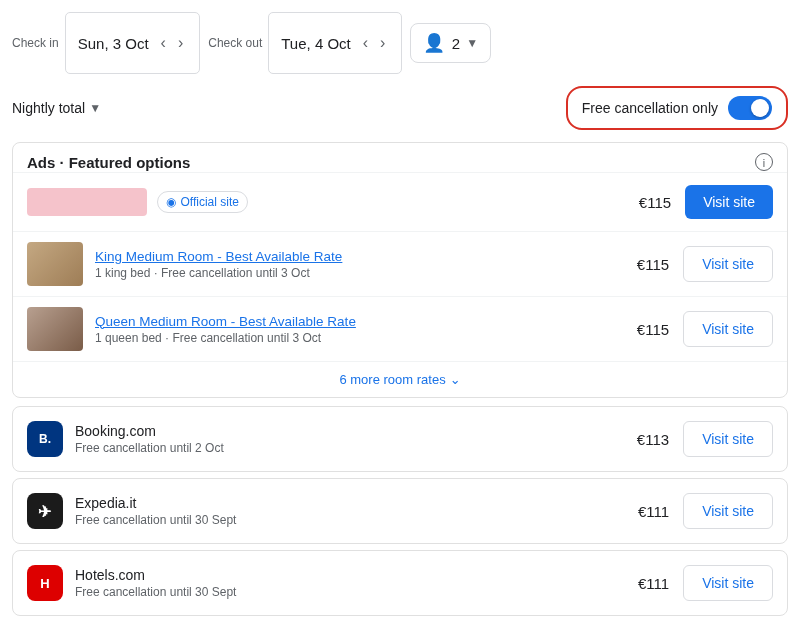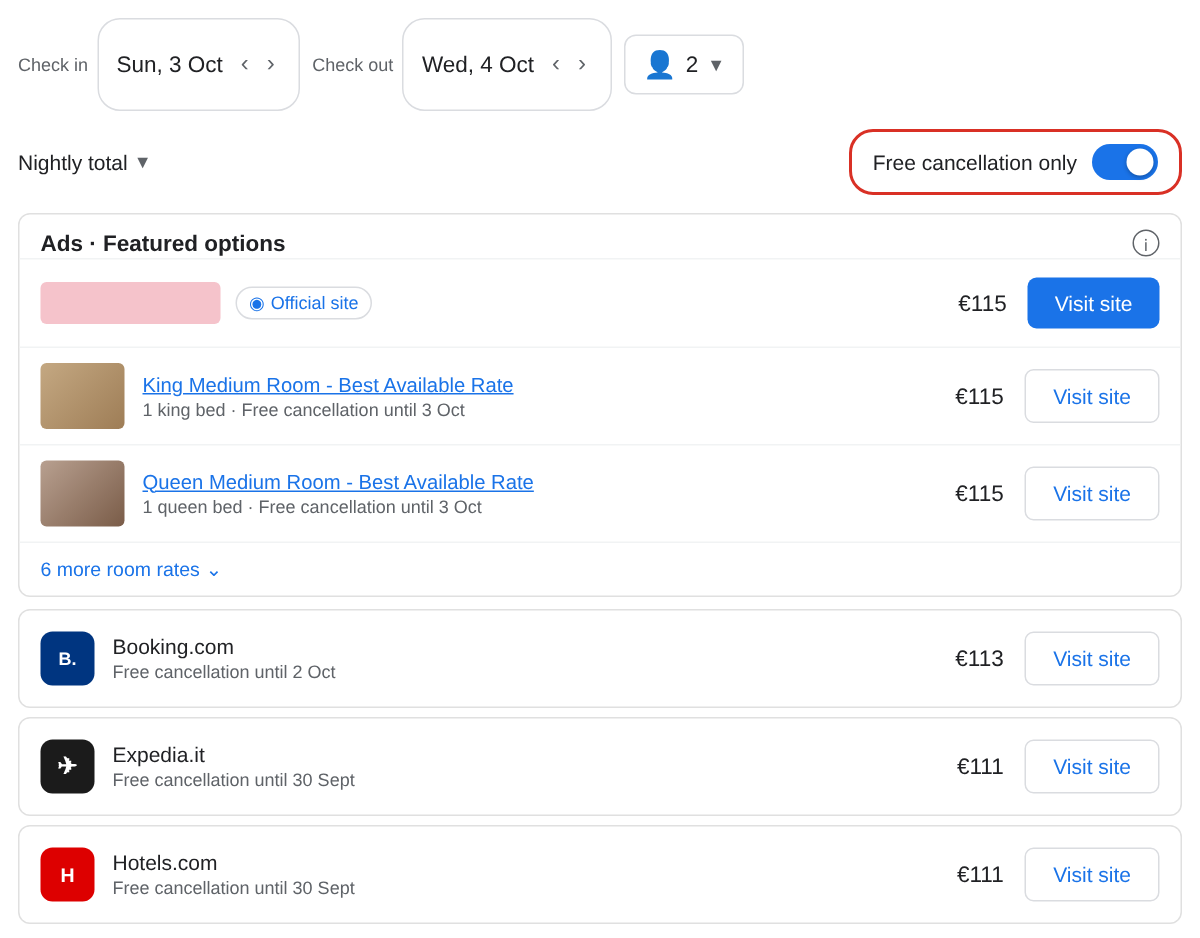--- a/index.html
+++ b/index.html
@@ -26,21 +26,21 @@
       gap: 6px;
     }
     .date-label {
       font-size: 12px;
       color: #5f6368;
     }
     .date-box {
       display: flex;
       align-items: center;
       border: 1px solid #dadce0;
-      border-radius: 15px;
+      border-radius: 5px;
       padding: 19px 12px;
       gap: 8px;
       background: #fff;
     }
     .date-text {
       font-size: 15px;
       font-weight: 500;
       color: #202124;
     }
     .nav-arrows {
@@ -262,20 +262,21 @@
     }
 
     .more-rates {
       padding: 10px 14px;
       font-size: 13px;
       color: #1a73e8;
       cursor: pointer;
       display: flex;
       align-items: center;
       gap: 4px;
+      justify-content: center;
     }
 
     
     .provider-row {
       display: flex;
       align-items: center;
       padding: 14px;
       border: 1px solid #e0e0e0;
       border-radius: 8px;
       margin-bottom: 6px;
@@ -339,21 +340,21 @@
       <div class="nav-arrows">
         <button class="nav-arrow">‹</button>
         <button class="nav-arrow">›</button>
       </div>
     </div>
   </div>
 
   <div class="date-group">
     <span class="date-label">Check out</span>
     <div class="date-box">
-      <span class="date-text">Wed, 4 Oct</span>
+      <span class="date-text">Tue, 4 Oct</span>
       <div class="nav-arrows">
         <button class="nav-arrow">‹</button>
         <button class="nav-arrow">›</button>
       </div>
     </div>
   </div>
 
   <div class="guests-box">
     <span class="guests-icon">👤</span>
     <span class="guests-count">2</span>

